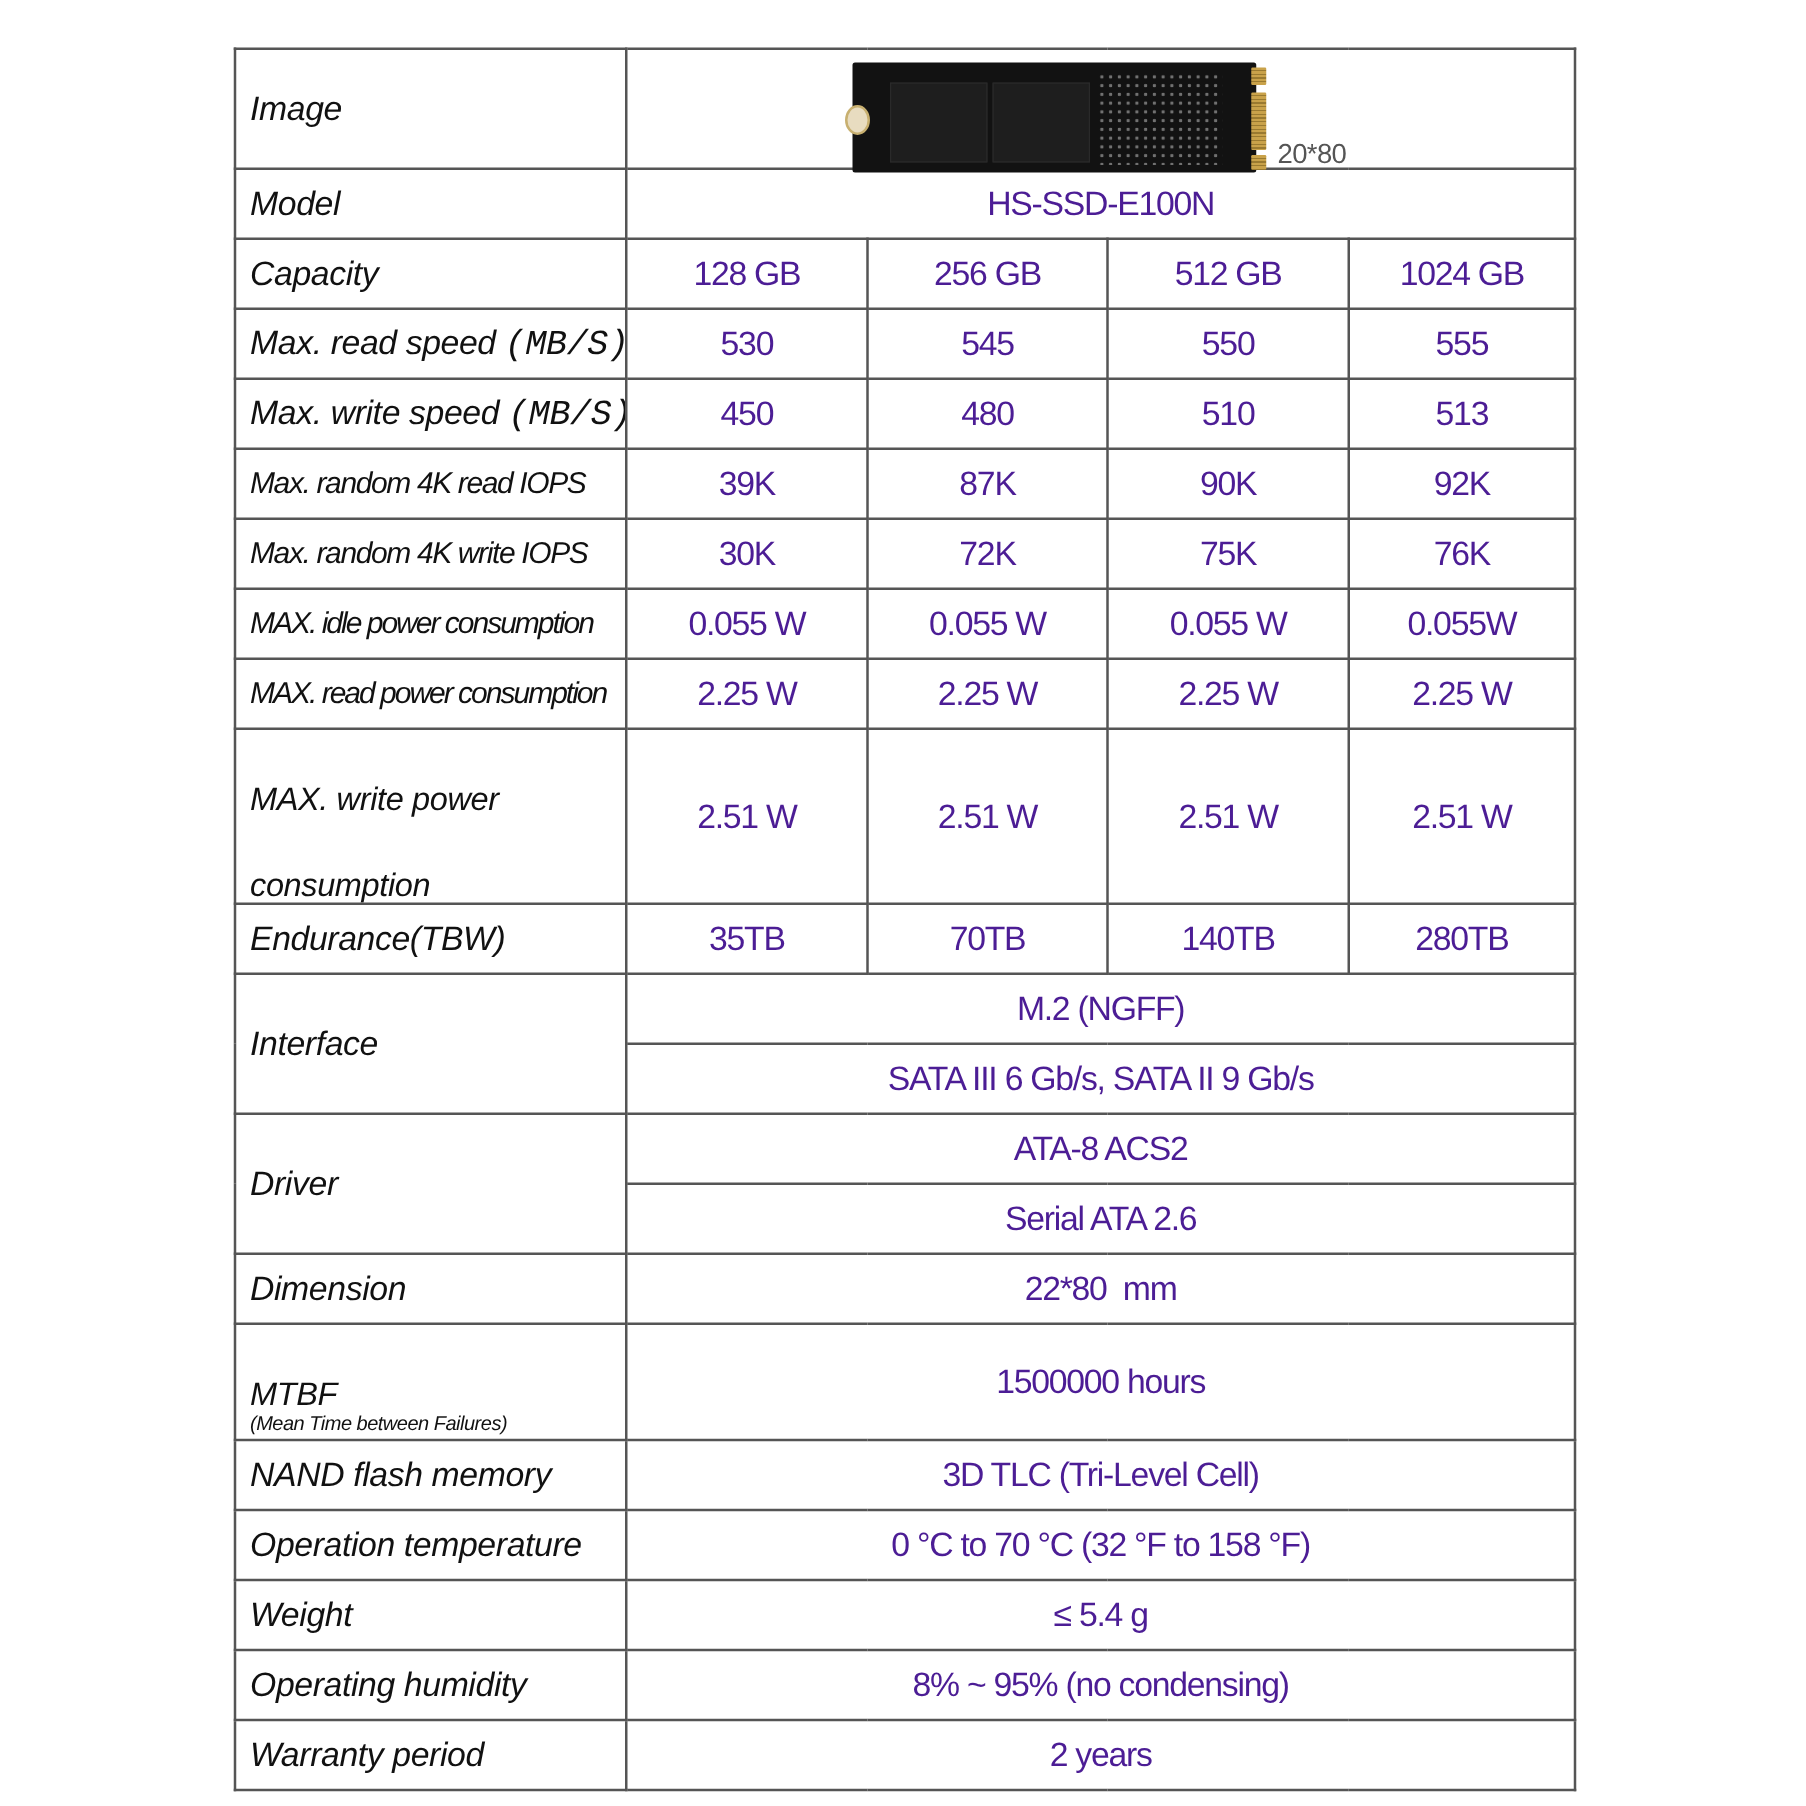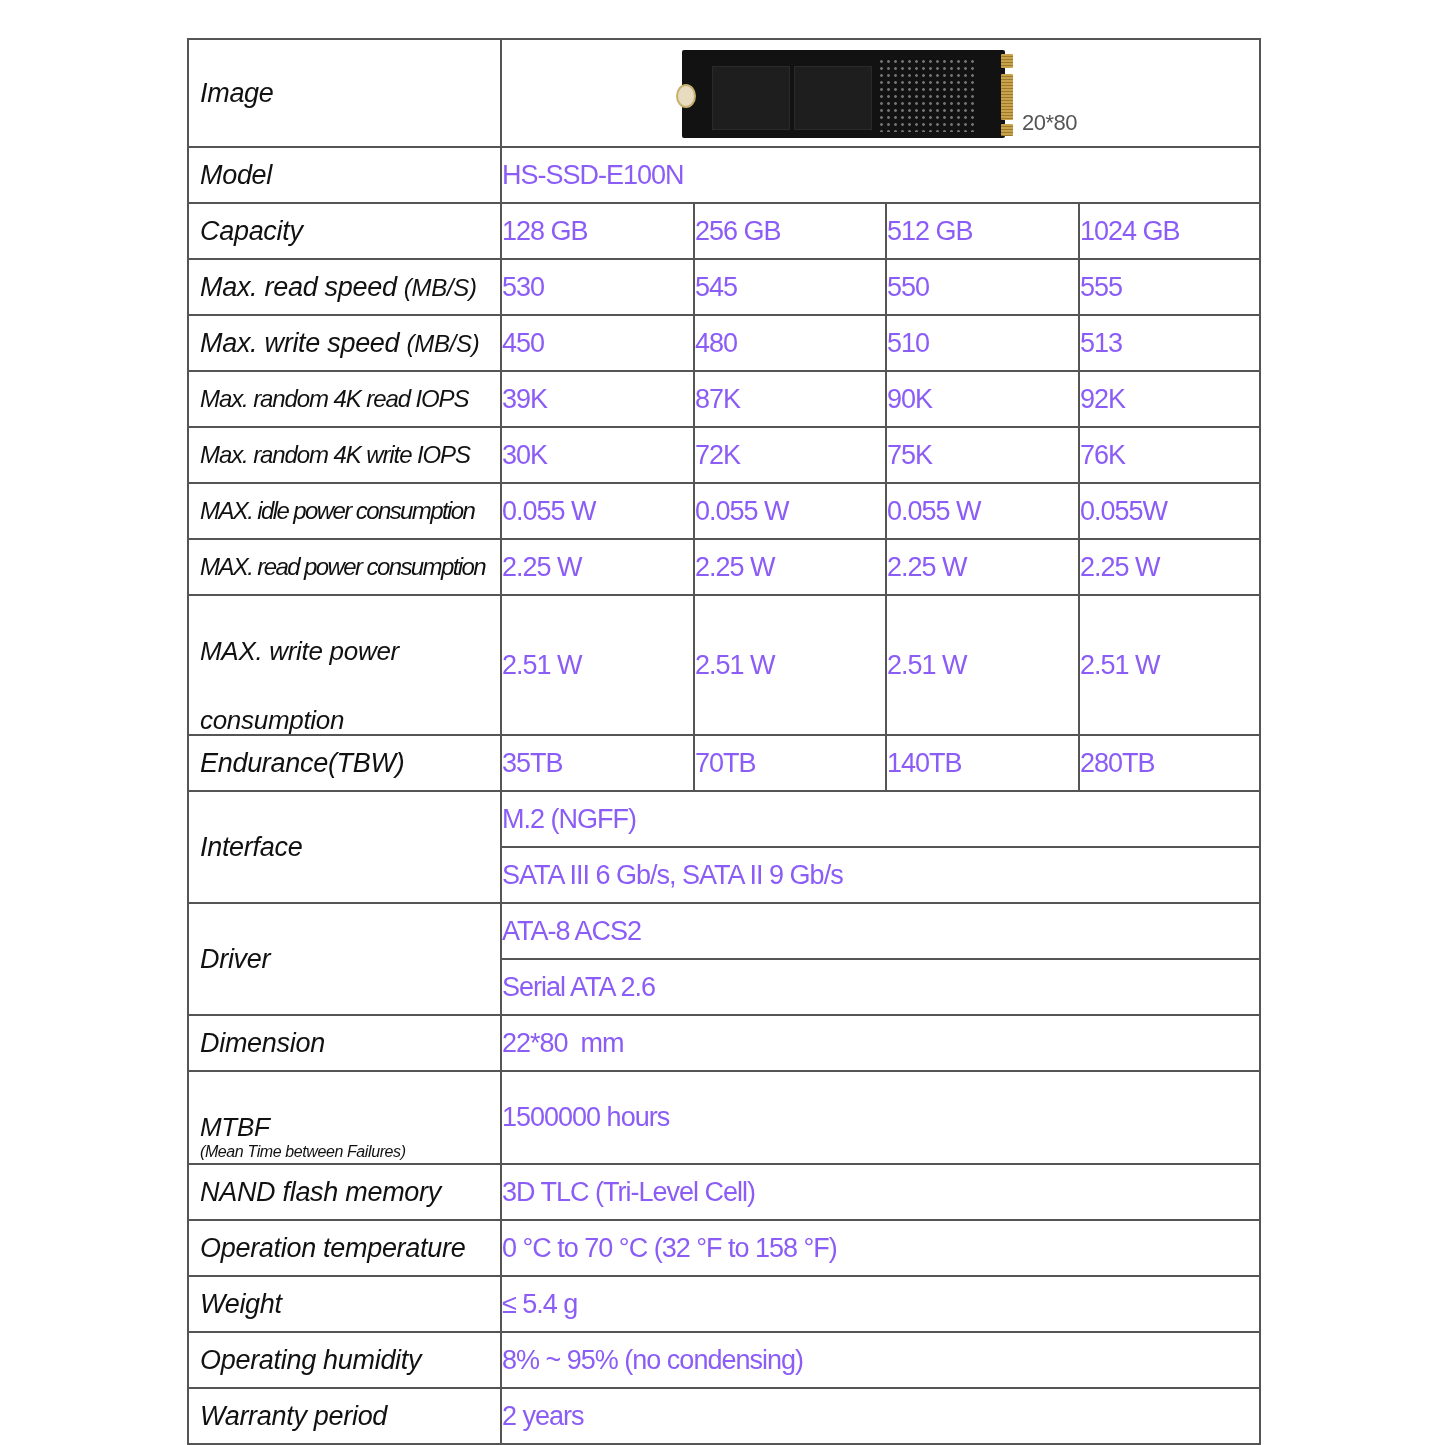--- a/index.html
+++ b/index.html
@@ -23,31 +23,31 @@
     font-style: italic;
     font-size: 27px;
     padding-left: 11px;
     letter-spacing: -0.3px;
     white-space: nowrap;
     overflow: hidden;
     color: #111;
   }
   td.label.condensed { font-size: 24px; letter-spacing: -1.1px; }
   td.label.two-line { font-size: 26px; line-height: 28px; white-space: normal; }
-  td.label .unit { font-size: 24px; }
+  td.label .unit { font-size: 28px; font-family: Liberation Mono, monospace; }
   td.label .sub { font-size: 16px; display: block; line-height: 22px; letter-spacing: -0.4px; }
   td.label .main { display: block; line-height: 28px; margin-top: 41px; }
   td.val {
-    text-align: left;
+    text-align: center;
     font-size: 27px;
     letter-spacing: -1px;
-    color: #8b5cf6;
+    color: #4c1d95;
     white-space: nowrap;
   }
-  tr.image-row td { height: 108px; }
+  tr.image-row td { height: 96px; }
   .image-cell { position: relative; }
   .ssd {
     position: absolute; left: 180px; top: 10px;
     width: 323px; height: 88px;
     background: #121212;
     border-radius: 2px;
   }
   .ssd .notch {
     position: absolute; left: -6px; top: 34px; width: 16px; height: 20px;
     background: #e8dcc0; border-radius: 50%;

